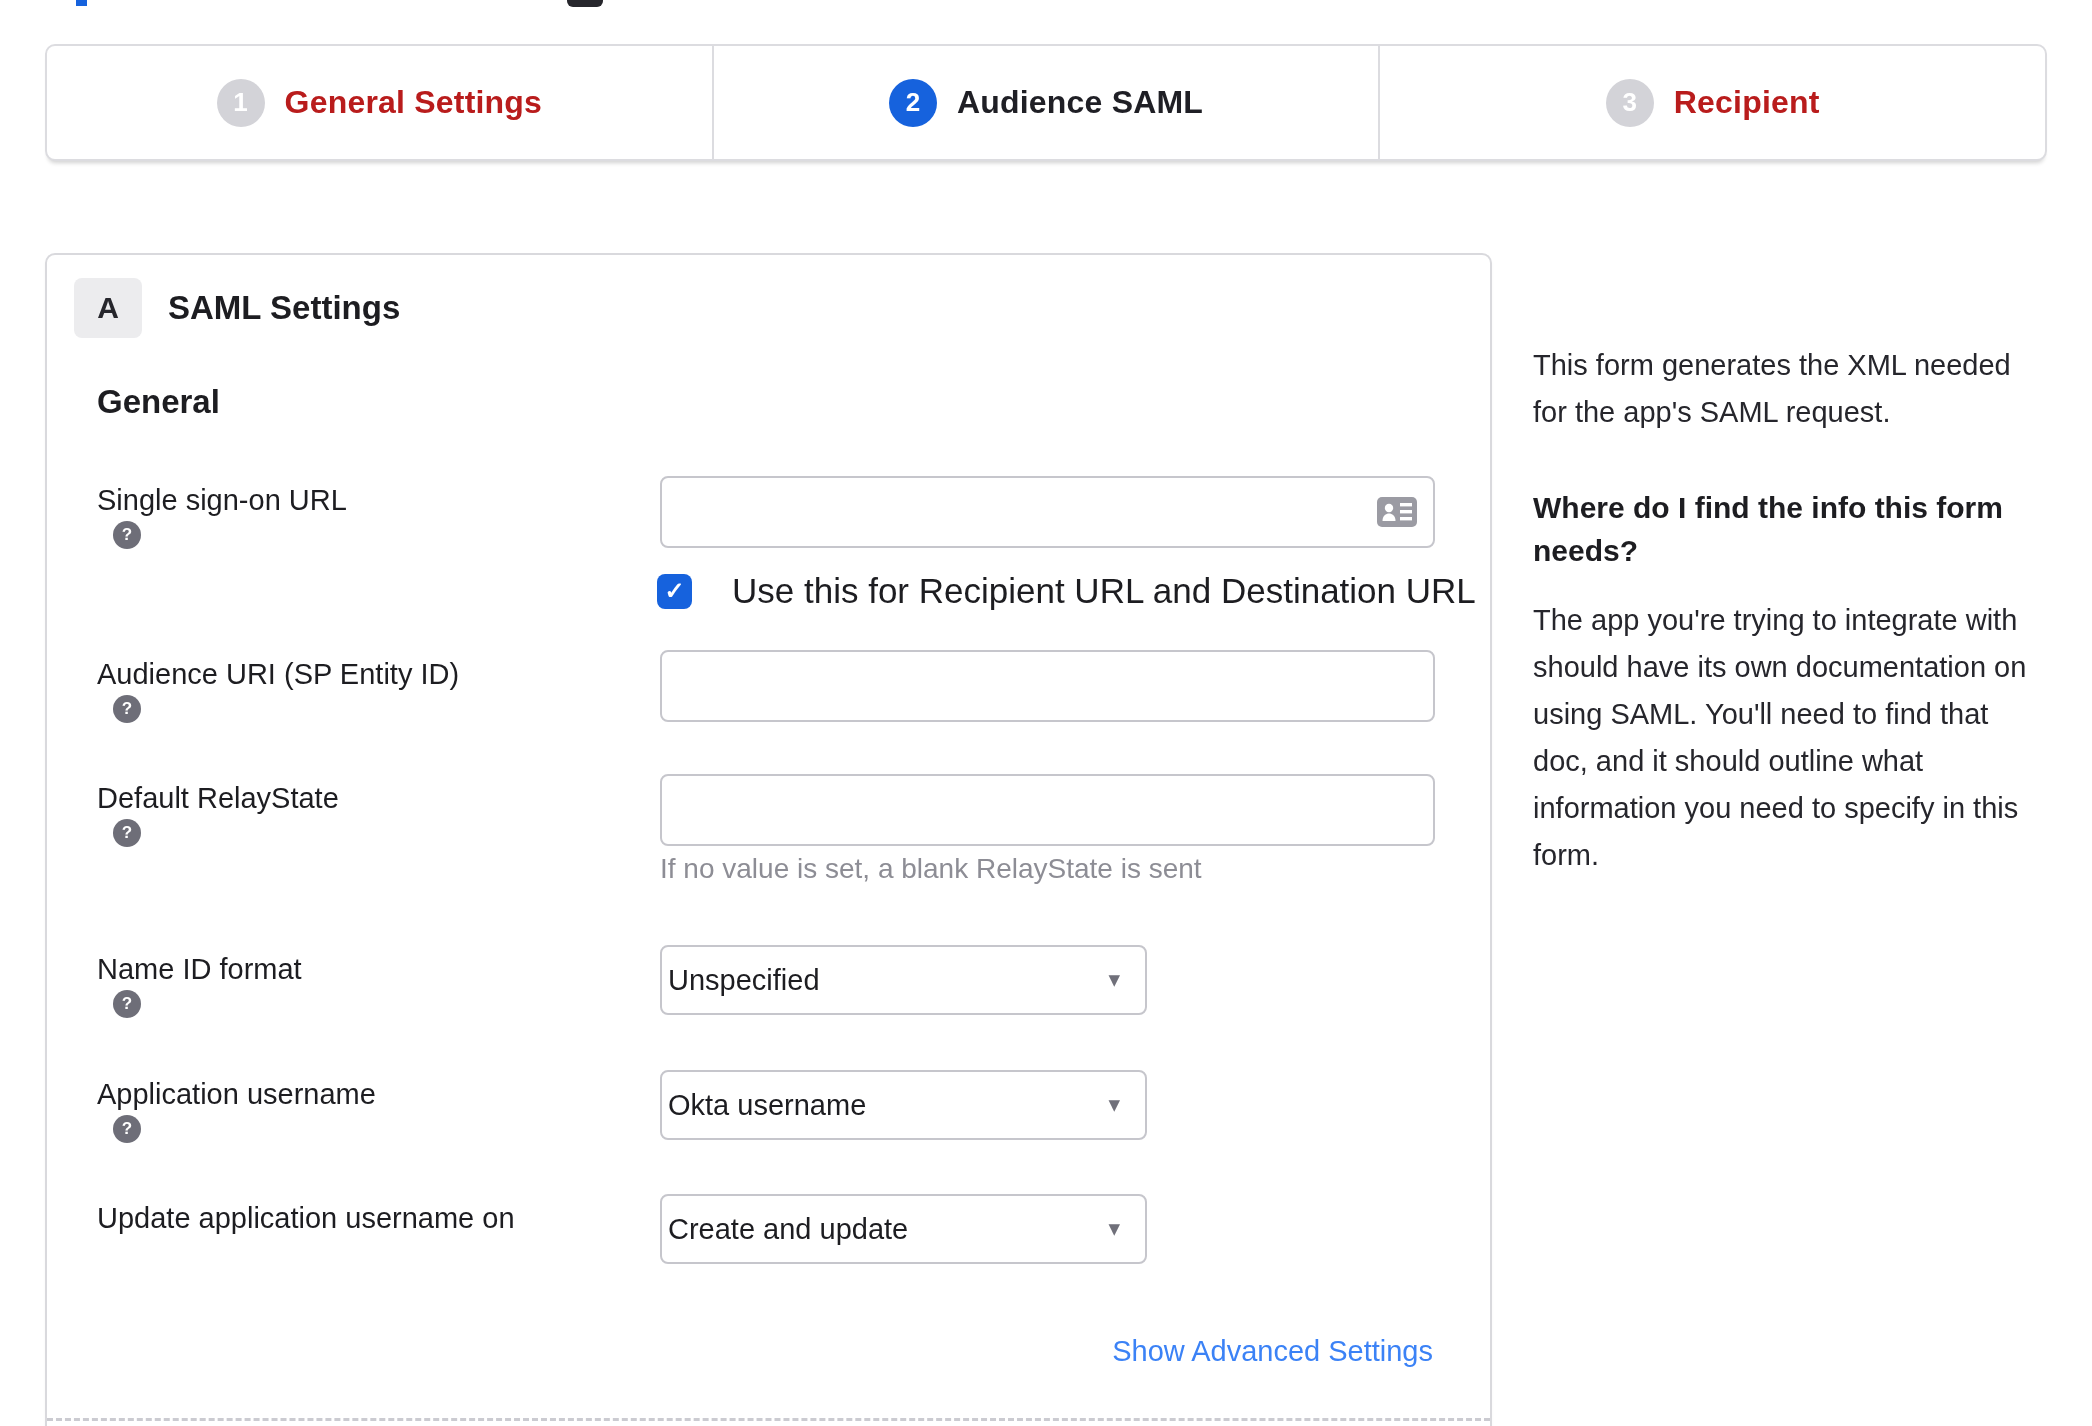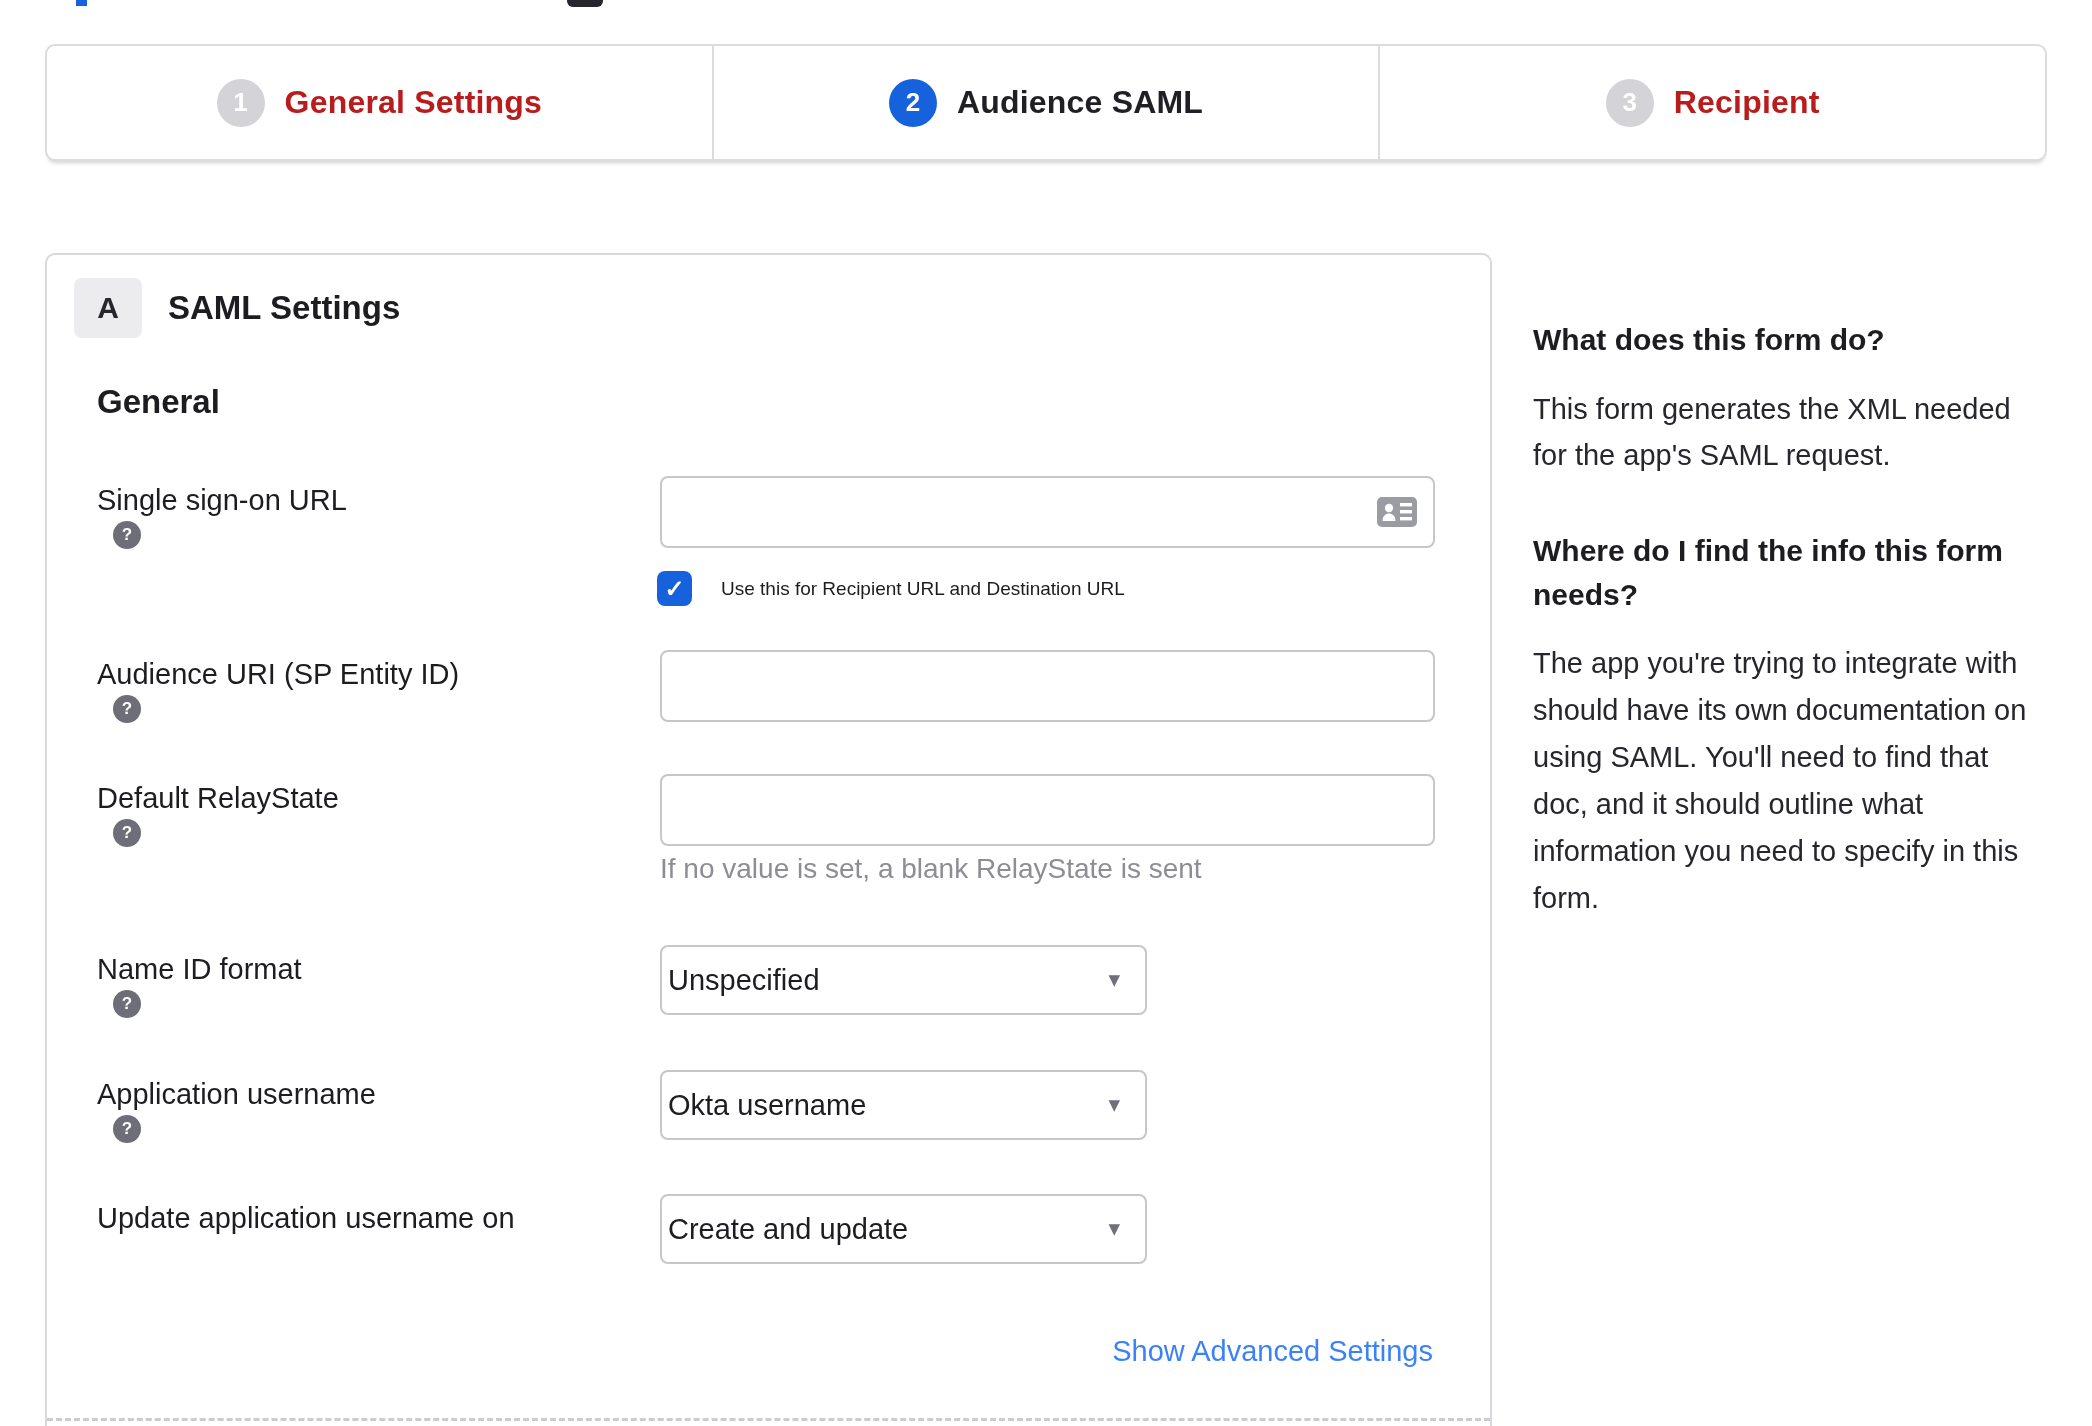--- a/index.html
+++ b/index.html
@@ -42,21 +42,21 @@
 
   .text-input { width:775px; height:72px; border:2px solid #c6c6cc; border-radius:8px;
     background:#fff; font-size:29px; padding:0 70px 0 22px; color:#1d1d21; outline:none;
     font-family:"Liberation Sans", sans-serif; }
   .input-wrap { position:relative; width:775px; }
   .input-icon { position:absolute; right:18px; top:21px; width:40px; height:30px; }
 
   .checkbox-row { position:absolute; left:610px; display:flex; align-items:center; }
   .checkbox { width:35px; height:35px; border-radius:8px; background:#1662dd; color:#fff;
     font-size:24px; font-weight:bold; display:flex; align-items:center; justify-content:center; flex:0 0 auto; }
-  .checkbox-label { margin-left:29px; font-size:19px; color:#1d1d21; }
+  .checkbox-label { margin-left:40px; font-size:35px; color:#1d1d21; }
 
   .helper-text { position:absolute; left:613px; font-size:28px; color:#8d8d95; }
 
   .select { position:relative; width:487px; height:70px; border:2px solid #c6c6cc; border-radius:8px;
     background:#fff; display:flex; align-items:center; padding-left:6px; font-size:29px; color:#1d1d21;
     cursor:default; }
   .select-caret { position:absolute; right:25px; top:50%; transform:translateY(-52%);
     font-size:23px; color:#70707a; }
 
   .advanced-link { position:absolute; right:57px; top:1080px; font-size:29px; color:#3b82f6;
@@ -183,21 +183,20 @@
     </div>
   </div>
 
   <a href="#" class="advanced-link">Show Advanced Settings</a>
 
   <div class="dashed-sep"></div>
 </div>
 
 <div class="help-sidebar">
   <div class="help-section">
-    <h3 style="white-space:pre-line">What does this form do?</h3>
     <p>This form generates the XML needed
 for the app's SAML request.</p>
   </div>
   <div class="help-section">
     <h3 style="white-space:pre-line">Where do I find the info this form
 needs?</h3>
     <p>The app you're trying to integrate with
 should have its own documentation on
 using SAML. You'll need to find that
 doc, and it should outline what

